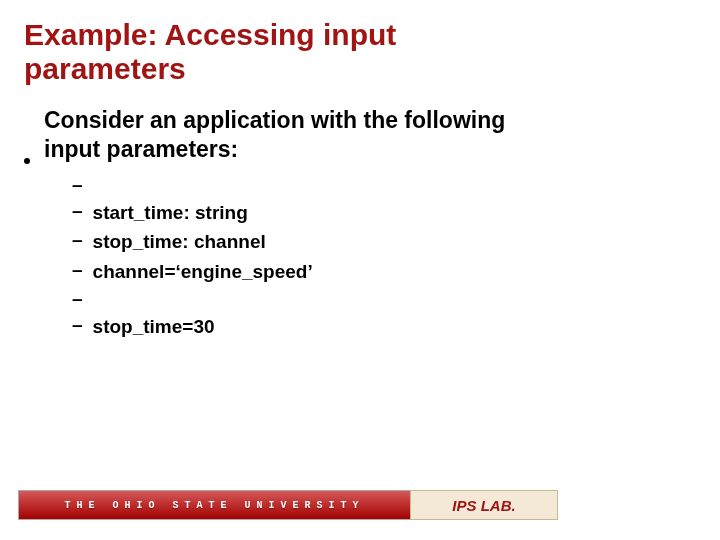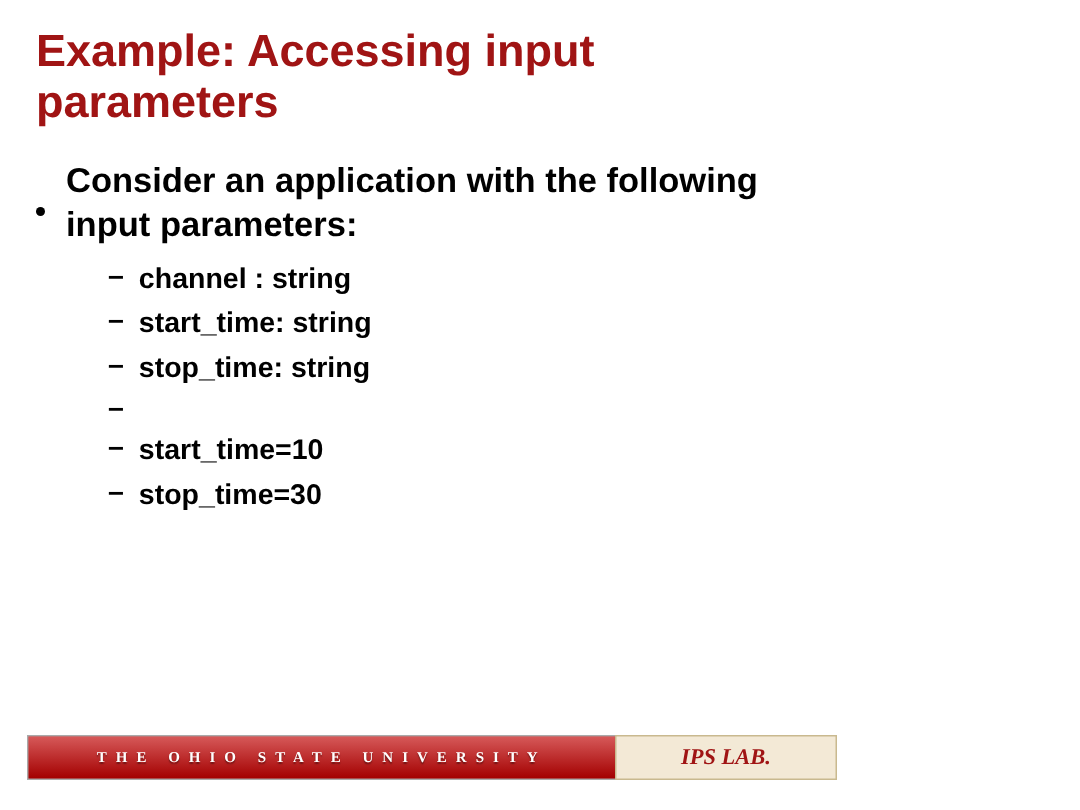--- a/index.html
+++ b/index.html
@@ -1,62 +1,61 @@
 <!DOCTYPE html>
 <html><head>
 <meta charset="utf-8">
 <style>
   * { margin: 0; padding: 0; box-sizing: border-box; }
   html, body { width: 720px; height: 540px; font-family: Arial, Helvetica, sans-serif; background: #fff; }
   .slide { width: 576px; height: 540px; position: relative; }
   .title { color: #a01414; font-weight: bold; font-size: 30px; padding: 18px 24px 6px 24px; }
   .content { padding: 8px 24px 0 24px; }
-  .bullet-1 { display: flex; align-items: center; font-size: 23px; font-weight: bold; margin-bottom: 10px; margin-top: 6px; }
+  .bullet-1 { display: flex; align-items: flex-end; font-size: 23px; font-weight: bold; margin-bottom: 10px; margin-top: 6px; }
   .bullet-1 .dot { width: 6px; height: 6px; background: #000; border-radius: 50%; margin-top: 12px; margin-right: 14px; flex-shrink: 0; }
   .bullet-1 .txt { line-height: 1.25; }
   .bullet-2 { display: flex; align-items: flex-start; font-size: 19px; font-weight: bold; margin-left: 48px; margin-bottom: 4px; }
   .bullet-2 .dash { margin-right: 10px; flex-shrink: 0; }
   .bullet-2 .txt { line-height: 1.35; }
   .footer { position: absolute; bottom: 20px; left: 18px; right: 18px; height: 30px; display: flex; }
   .footer-left { flex: 1; background: #c00000; position: relative; display: flex; align-items: center; justify-content: center; border: 1px solid #aaa; border-right: none; }
   .footer-left::before { content: ""; position: absolute; left: 0; top: 0; bottom: 0; width: 100%; background: linear-gradient(to bottom, rgba(255,255,255,0.35), rgba(0,0,0,0.15)); pointer-events: none; }
-  .footer-left .uni { letter-spacing: 6px; font-size: 10px; color: #fff; font-weight: bold; position: relative; text-shadow: 0 1px 1px rgba(0,0,0,0.4); font-family: Liberation Serif, serif; }
+  .footer-left .uni { letter-spacing: 6px; font-size: 10px; color: #fff; font-weight: bold; position: relative; text-shadow: 0 1px 1px rgba(0,0,0,0.4); font-family: Liberation Mono, monospace; }
   .footer-right { width: 148px; background: #f3e9d6; display: flex; align-items: center; justify-content: center; border: 1px solid #c9b98f; }
-  .footer-right .lab { color: #a01414; font-style: italic; font-weight: bold; font-size: 15px; font-family: Liberation Serif, serif; }
+  .footer-right .lab { color: #a01414; font-style: italic; font-weight: bold; font-size: 15px; font-family: Liberation Sans, sans-serif; }
 </style>
 </head>
 <body>
 
 <div class="slide">
   <div class="title">Example: Accessing input parameters</div>
   <div class="content">
 
     <div class="bullet-1">
       <div class="dot"></div>
       <div class="txt">Consider an application with the following input parameters:</div>
     </div>
     <div class="bullet-2">
       <div class="dash">–</div>
-      <div class="txt">channel : string</div>
     </div>
     <div class="bullet-2">
       <div class="dash">–</div>
       <div class="txt">start_time: string</div>
     </div>
     <div class="bullet-2">
       <div class="dash">–</div>
-      <div class="txt">stop_time: string</div>
+      <div class="txt">stop_time: channel</div>
     </div>
 
     <div class="bullet-2">
       <div class="dash">–</div>
+      <div class="txt">channel=‘engine_speed’</div>
     </div>
     <div class="bullet-2">
       <div class="dash">–</div>
-      <div class="txt">start_time=10</div>
     </div>
     <div class="bullet-2">
       <div class="dash">–</div>
       <div class="txt">stop_time=30</div>
     </div>
 
   </div>
 
   <div class="footer">
     <div class="footer-left">

